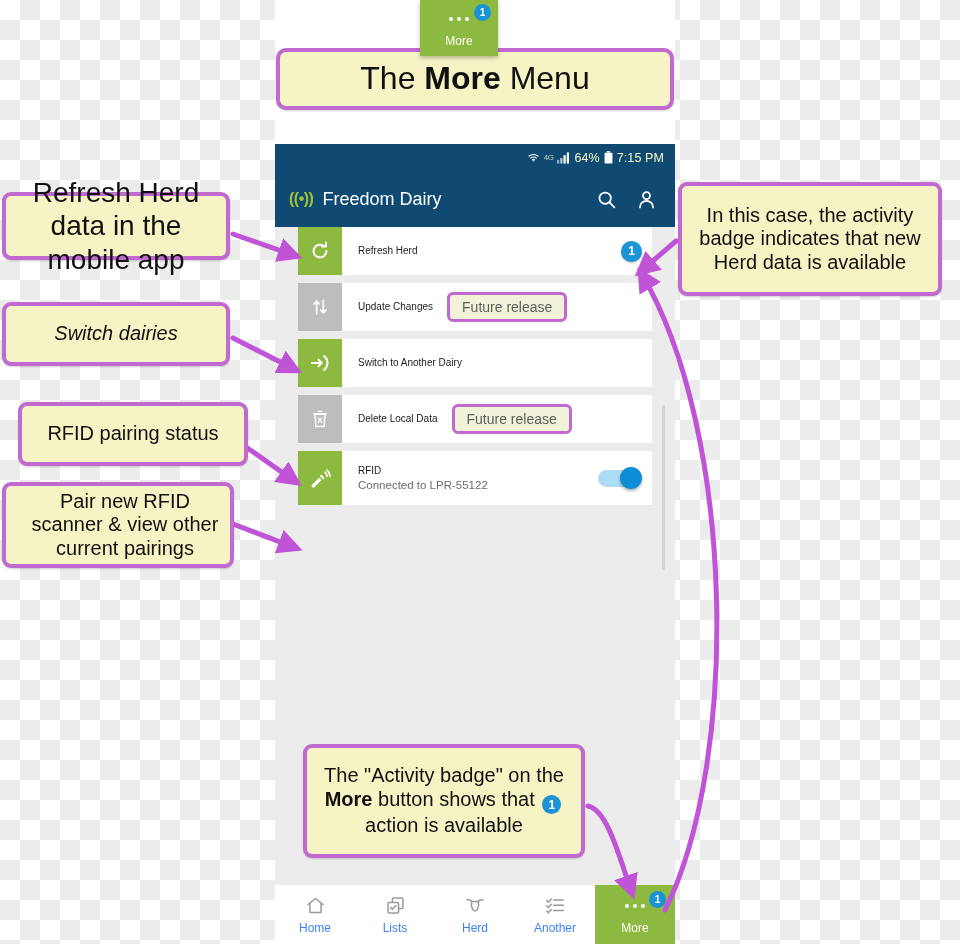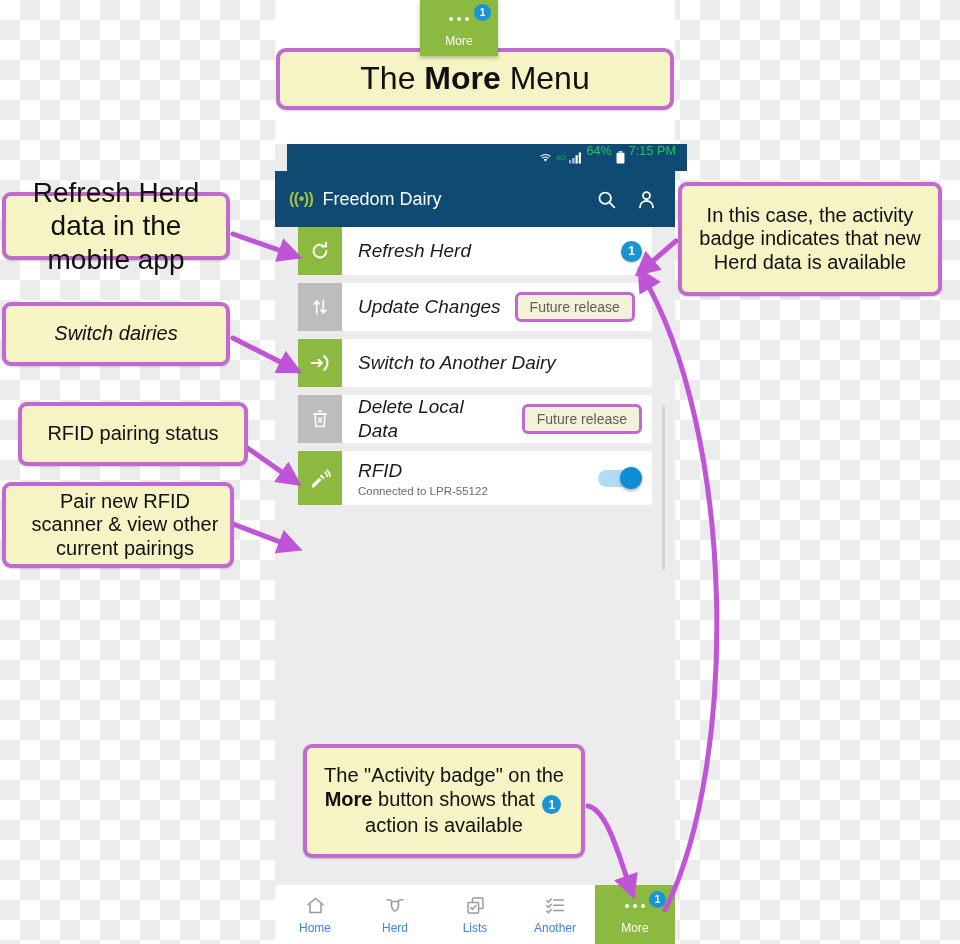--- a/index.html
+++ b/index.html
@@ -17,23 +17,23 @@
     overflow:hidden;
   }
 
   
   #phone {
     position:absolute; left:275px; top:0; width:400px; height:944px;
     background:#ececec;
   }
   #phone-white-top { position:absolute; left:0; top:0; width:400px; height:144px; background:#ffffff; }
   #status-bar {
-    position:absolute; left:12px; top:144px; width:400px; height:27px;
-    background:#0e4a72; color:#22c55e;
-    display:flex; justify-content:flex-end;
+    position:absolute; left:0; top:144px; width:400px; height:27px;
+    background:#0e4a72; color:#fef9c3;
+    display:flex; align-items:center; justify-content:flex-end;
     padding-right:11px; font-size:12.5px; letter-spacing:.1px;
   }
   .sb-ico { margin-right:4px; display:inline-flex; align-items:center; }
   #app-bar {
     position:absolute; left:0; top:171px; width:400px; height:56px;
     background:#0e4a72; color:#ffffff;
     display:flex; align-items:center; padding:0 14px;
   }
   #app-logo { color:#a4c23a; font-size:16px; font-weight:bold; margin-right:9px; letter-spacing:-.5px; }
   #app-title { font-size:18px; font-weight:500; flex:1; }
@@ -45,21 +45,21 @@
     position:relative; display:flex; align-items:stretch;
     background:#ffffff; margin:0 23px 8px 23px; min-height:48px;
   }
   .row-tile {
     width:44px; flex:0 0 44px; display:flex; align-items:center; justify-content:center;
     background:#8cb93f; color:#ffffff;
   }
   .row-tile.dim { background:#bdbdbd; }
   .row-body { flex:1; display:flex; align-items:center; padding:0 10px 0 16px; position:relative; }
   .row-text { display:flex; flex-direction:column; justify-content:center; }
-  .row-title { font-size:19px; color:#1b1b1b; line-height:1.25;font-style:italic; }
+  .row-title { font-size:10px; color:#1b1b1b; line-height:1.25; }
   .row-sub { font-size:11.5px; color:#6b6b6b; margin-top:2px; }
   .row-spacer { flex:1; }
 
   .future-badge {
     font-size:14px; color:#5e5e5e; background:#f2f2d9;
     border:3px solid #c169cf; border-radius:6px;
     padding:4px 12px; margin-left:14px; white-space:nowrap;
   }
   .activity-badge {
     width:21px; height:21px; border-radius:50%;
@@ -285,36 +285,36 @@
       <span class="nav-icon">
         <svg width="21" height="21" viewBox="0 0 24 24">
             <path d="M3.5 11L12 4l8.5 7" stroke="#9a9a9a" stroke-width="1.7" fill="none" stroke-linecap="round" stroke-linejoin="round"></path>
             <path d="M5.7 10.2V20h12.6v-9.8" stroke="#9a9a9a" stroke-width="1.7" fill="none" stroke-linecap="round" stroke-linejoin="round"></path>
           </svg>
       </span>
       <span class="nav-label">Home</span>
     </div>
     <div class="nav-item">
       <span class="nav-icon">
-        <svg width="22" height="21" viewBox="0 0 24 24">
-            <path d="M3 5.5c2.6-.4 4.6.6 5.6 2.2M21 5.5c-2.6-.4-4.6.6-5.6 2.2" stroke="#9a9a9a" stroke-width="1.7" fill="none" stroke-linecap="round"></path>
-            <path d="M8.2 7.5h7.6c.7 3.2.2 6.6-1.4 9.1-.6 1-1.5 1.6-2.4 1.6s-1.8-.6-2.4-1.6c-1.6-2.5-2.1-5.9-1.4-9.1z" stroke="#9a9a9a" stroke-width="1.7" fill="none" stroke-linejoin="round"></path>
-          </svg>
-      </span>
-      <span class="nav-label">Herd</span>
-    </div>
-    <div class="nav-item">
-      <span class="nav-icon">
         <svg width="21" height="21" viewBox="0 0 24 24">
             <rect x="8.5" y="3.5" width="12" height="12" rx="1.2" stroke="#9a9a9a" stroke-width="1.7" fill="none"></rect>
             <rect x="3.5" y="8.5" width="12" height="12" rx="1.2" stroke="#9a9a9a" stroke-width="1.7" fill="#fff"></rect>
             <path d="M6.4 14.3l2.1 2.1 4.1-4.4" stroke="#9a9a9a" stroke-width="1.7" fill="none" stroke-linecap="round" stroke-linejoin="round"></path>
           </svg>
       </span>
       <span class="nav-label">Lists</span>
+    </div>
+    <div class="nav-item">
+      <span class="nav-icon">
+        <svg width="22" height="21" viewBox="0 0 24 24">
+            <path d="M3 5.5c2.6-.4 4.6.6 5.6 2.2M21 5.5c-2.6-.4-4.6.6-5.6 2.2" stroke="#9a9a9a" stroke-width="1.7" fill="none" stroke-linecap="round"></path>
+            <path d="M8.2 7.5h7.6c.7 3.2.2 6.6-1.4 9.1-.6 1-1.5 1.6-2.4 1.6s-1.8-.6-2.4-1.6c-1.6-2.5-2.1-5.9-1.4-9.1z" stroke="#9a9a9a" stroke-width="1.7" fill="none" stroke-linejoin="round"></path>
+          </svg>
+      </span>
+      <span class="nav-label">Herd</span>
     </div>
     <div class="nav-item">
       <span class="nav-icon">
         <svg width="22" height="21" viewBox="0 0 24 24">
             <g stroke="#9a9a9a" stroke-width="1.7" fill="none" stroke-linecap="round" stroke-linejoin="round">
               <path d="M2.5 6.2l2 2 3.3-3.6"></path>
               <path d="M2.5 12.2l2 2 3.3-3.6"></path>
               <path d="M2.5 18.2l2 2 3.3-3.6"></path>
               <path d="M10.5 5.6h11M10.5 11.6h11M10.5 17.6h11"></path>
             </g>

